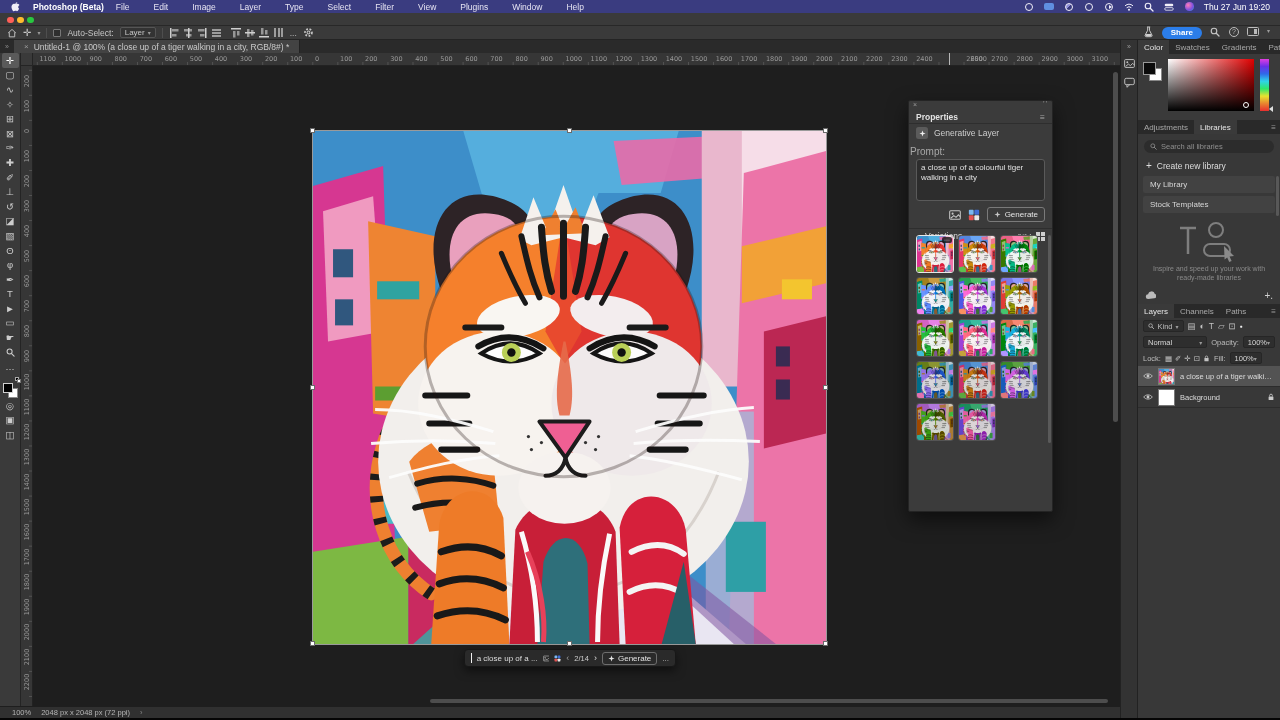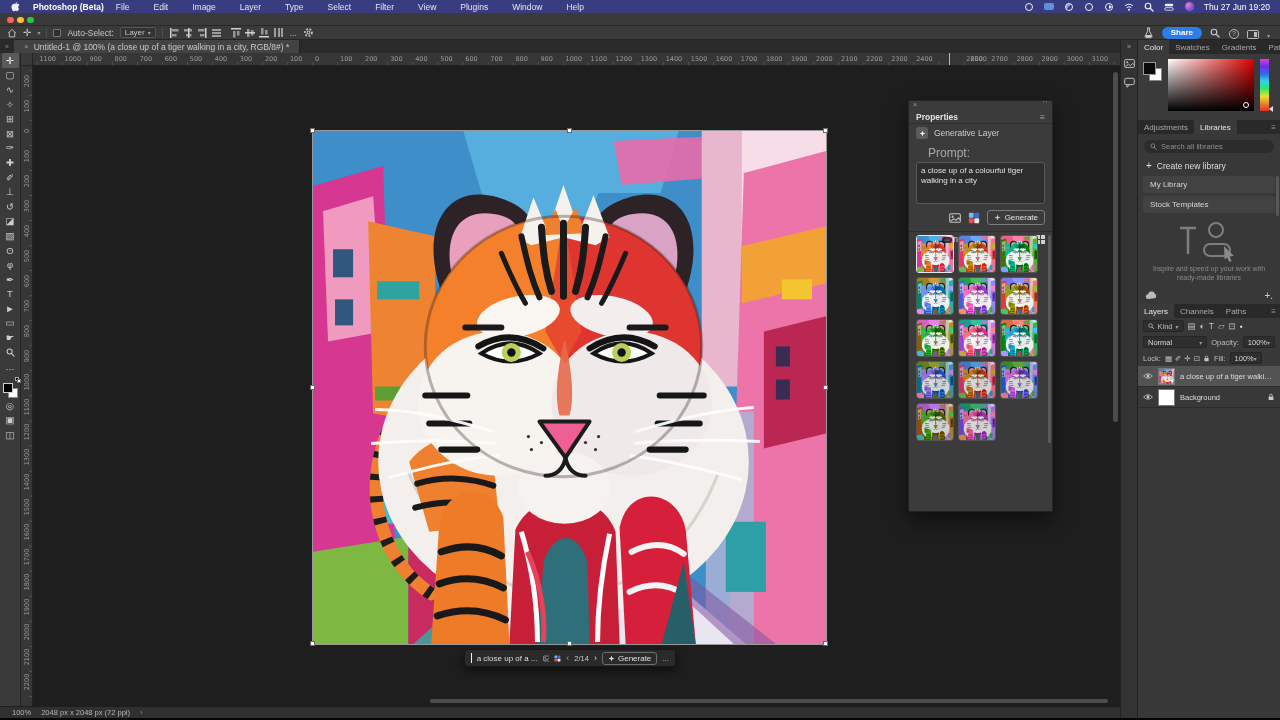--- a/index.html
+++ b/index.html
@@ -36,21 +36,21 @@
 .chev{font-size:6px;color:#9a9a9a}
 .alico{width:11px;height:11px;background-repeat:no-repeat}
 .a0{background:linear-gradient(#cfcfcf,#cfcfcf) 1px 0.5px/1.5px 10px no-repeat,linear-gradient(#979797,#979797) 3.5px 2px/6.5px 2.5px no-repeat,linear-gradient(#979797,#979797) 3.5px 6.5px/4.5px 2.5px no-repeat}
 .a1{background:linear-gradient(#cfcfcf,#cfcfcf) 5px 0.5px/1.5px 10px no-repeat,linear-gradient(#979797,#979797) 1.5px 2px/8px 2.5px no-repeat,linear-gradient(#979797,#979797) 2.8px 6.5px/5.5px 2.5px no-repeat}
 .a2{background:linear-gradient(#cfcfcf,#cfcfcf) 8.5px 0.5px/1.5px 10px no-repeat,linear-gradient(#979797,#979797) 1px 2px/6.5px 2.5px no-repeat,linear-gradient(#979797,#979797) 3px 6.5px/4.5px 2.5px no-repeat}
 .a3{background:linear-gradient(#9c9c9c,#9c9c9c) 1px 1.5px/9px 2px no-repeat,linear-gradient(#9c9c9c,#9c9c9c) 1px 4.8px/9px 2px no-repeat,linear-gradient(#9c9c9c,#9c9c9c) 1px 8px/9px 2px no-repeat}
 .a4{background:linear-gradient(#cfcfcf,#cfcfcf) 0.5px 1px/10px 1.5px no-repeat,linear-gradient(#979797,#979797) 2px 3.5px/2.5px 6.5px no-repeat,linear-gradient(#979797,#979797) 6.5px 3.5px/2.5px 4.5px no-repeat}
 .a5{background:linear-gradient(#cfcfcf,#cfcfcf) 0.5px 5px/10px 1.5px no-repeat,linear-gradient(#979797,#979797) 2px 1.5px/2.5px 8px no-repeat,linear-gradient(#979797,#979797) 6.5px 2.8px/2.5px 5.5px no-repeat}
 .a6{background:linear-gradient(#cfcfcf,#cfcfcf) 0.5px 8.5px/10px 1.5px no-repeat,linear-gradient(#979797,#979797) 2px 1px/2.5px 6.5px no-repeat,linear-gradient(#979797,#979797) 6.5px 3px/2.5px 4.5px no-repeat}
 .a7{background:linear-gradient(#9c9c9c,#9c9c9c) 1.5px 1px/2px 9px no-repeat,linear-gradient(#9c9c9c,#9c9c9c) 4.8px 1px/2px 9px no-repeat,linear-gradient(#9c9c9c,#9c9c9c) 8px 1px/2px 9px no-repeat}
-.ob-right{margin-left:auto;display:flex;align-items:flex-end;gap:8px;padding-right:4px}
+.ob-right{margin-left:auto;display:flex;align-items:flex-start;gap:8px;padding-right:4px}
 .share-btn{background:#2b7de9;color:#fff;font-size:8px;border-radius:7px;padding:1.5px 9px;font-weight:bold}
 .help-circ{width:10px;height:10px;border:1.2px solid #bbb;border-radius:50%;font-size:7px;display:inline-flex;align-items:center;justify-content:center;color:#bbb}
 .ws-ico{width:12px;height:9px;border:1.2px solid #bbb;border-radius:1.5px;position:relative}
 .ws-ico:after{content:"";position:absolute;right:1px;top:1px;bottom:1px;width:3px;background:#bbb}
 
 
 .tabstrip{position:absolute;left:0;top:40px;width:1120px;height:13px;background:#2a2a2a;display:flex;align-items:stretch}
 .tab-more{width:14px;display:flex;align-items:center;justify-content:center;color:#8a8a8a;font-size:7px}
 .doctab{display:flex;align-items:center;gap:5px;background:#434343;color:#c9c9c9;font-size:8.5px;padding:0 10px;border-right:1px solid #222}
 .doctab .x{color:#9a9a9a;font-size:8px}
@@ -83,21 +83,21 @@
 
 .props{position:absolute;left:875px;top:34px;width:145px;height:412px;background:#3b3b3b;border:1px solid #242424;border-radius:2px;box-shadow:0 8px 20px rgba(0,0,0,.55);font-size:8.5px;color:#cfcfcf;z-index:10}
 .props .pbar{height:9px;position:relative;color:#9a9a9a}
 .props .pbar .px{position:absolute;left:4px;top:0;font-size:7px}
 .props .pbar .pdots{position:absolute;right:4px;top:-1px;font-size:7px;letter-spacing:1px}
 .ptitle{display:flex;align-items:center;height:14px;padding:0 7px;border-bottom:1px solid #2e2e2e;font-weight:bold;color:#e2e2e2}
 .ptitle .ham{margin-left:auto;color:#aaa}
 .genrow{display:flex;align-items:center;gap:6px;height:18px;padding:0 7px}
 .genico{width:12px;height:12px;background:#5b5b5b;border-radius:2.5px;display:inline-flex;align-items:center;justify-content:center;color:#eee}
 .genico .ic{width:7px;height:7px}
-.plabel{padding:4px 19px 2px;color:#a8a8a8;font-size:12px}
+.plabel{padding:4px 1px 2px;color:#a8a8a8;font-size:10px}
 .prompt-box{margin:0 7px;height:42px;background:#2d2d2d;border:1px solid #5a5a5a;border-radius:3px;padding:3px 4px;font-size:8px;color:#e0e0e0;line-height:1.25}
 .pbtnrow{display:flex;align-items:center;justify-content:flex-end;gap:7px;padding:6px 7px 0}
 .pbtnrow .ic{width:12px;height:12px;color:#c6c6c6}
 .gen-btn{display:inline-flex;align-items:center;gap:4px;border:1px solid #7a7a7a;border-radius:3px;height:15px;padding:0 6px;font-size:8px;color:#e4e4e4}
 .gen-btn .ic{width:7px;height:7px}
 .pdivider{height:1px;background:#2e2e2e;margin-top:6px}
 .varrow{display:flex;align-items:center;gap:4px;height:14px;padding:0 7px;color:#dcdcdc}
 .varrow .count{margin-left:auto;color:#b8b8b8;font-size:7.5px}
 .grid4{width:9px;height:9px;background:linear-gradient(#cfcfcf,#cfcfcf) 0 0/4px 4px no-repeat,linear-gradient(#cfcfcf,#cfcfcf) 5px 0/4px 4px no-repeat,linear-gradient(#cfcfcf,#cfcfcf) 0 5px/4px 4px no-repeat,linear-gradient(#cfcfcf,#cfcfcf) 5px 5px/4px 4px no-repeat}
 .vargrid{position:absolute;left:7px;top:134px;width:126px;display:flex;flex-wrap:wrap;gap:4px}

